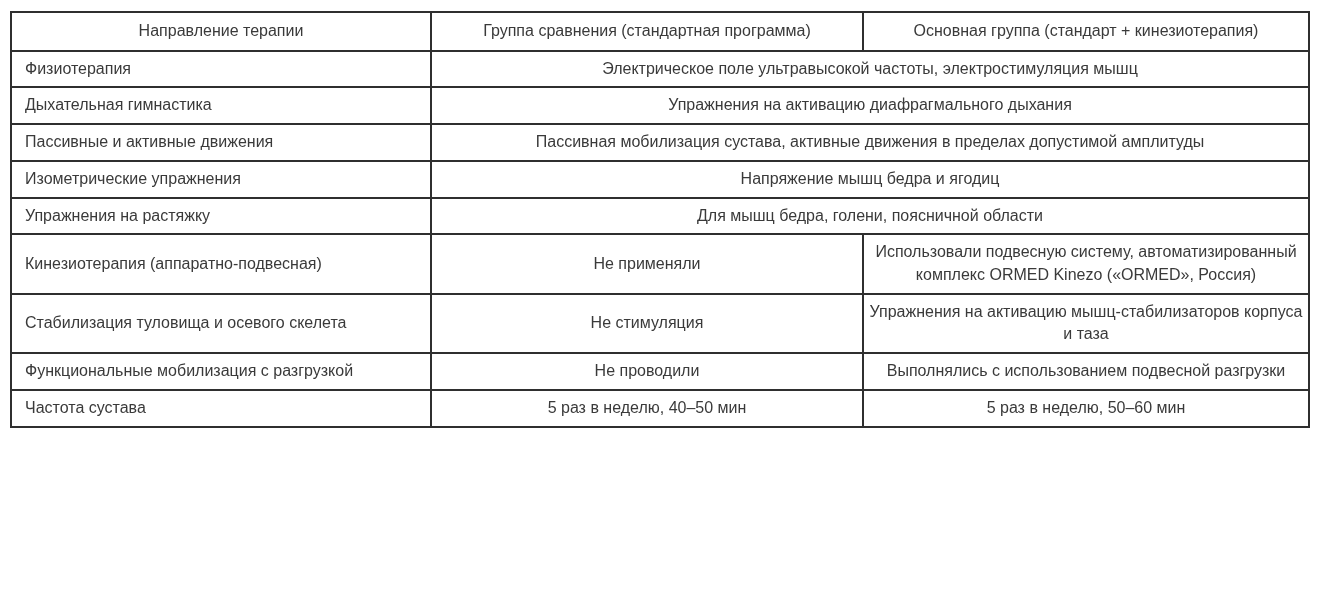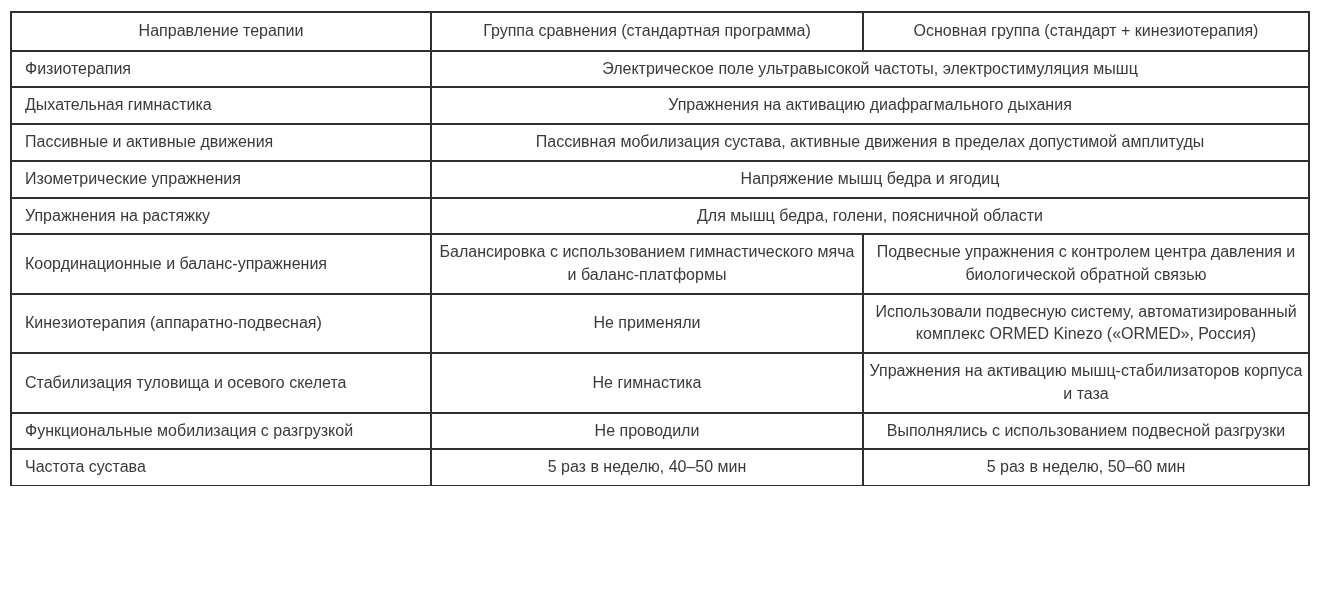--- a/index.html
+++ b/index.html
@@ -3,21 +3,21 @@
 <meta charset="utf-8">
 <style>
   html, body {
     margin: 0;
     padding: 0;
     background: #ffffff;
     font-family: "Liberation Sans", "DejaVu Sans", sans-serif;
   }
   .page {
     width: 1318px;
-    height: 486px;
+    height: 596px;
     box-sizing: border-box;
     padding: 11px 10px;
     background: #ffffff;
   }
   table.therapy {
     width: 1298px;
     border-collapse: collapse;
     table-layout: fixed;
     background: #ffffff;
   }
@@ -81,32 +81,27 @@
       </tr>
       <tr class="r-short">
         <td class="label-cell">Изометрические упражнения</td>
         <td colspan="2">Напряжение мышц бедра и ягодиц</td>
       </tr>
       <tr class="r-short">
         <td class="label-cell">Упражнения на растяжку</td>
         <td colspan="2">Для мышц бедра, голени, поясничной области</td>
       </tr>
       <tr>
-        <td class="label-cell">Координационные и баланс-упражнения</td>
-        <td>Балансировка с использованием гимнастического мяча и баланс-платформы</td>
-        <td>Подвесные упражнения с контролем центра давления и биологической обратной связью</td>
-      </tr>
-      <tr>
         <td class="label-cell">Кинезиотерапия (аппаратно-подвесная)</td>
         <td>Не применяли</td>
         <td>Использовали подвесную систему, автоматизированный комплекс ORMED Kinezo («ORMED», Россия)</td>
       </tr>
       <tr>
         <td class="label-cell">Стабилизация туловища и осевого скелета</td>
-        <td>Не гимнастика</td>
+        <td>Не стимуляция</td>
         <td>Упражнения на активацию мышц-стабилизаторов корпуса и таза</td>
       </tr>
       <tr>
         <td class="label-cell">Функциональные мобилизация с разгрузкой</td>
         <td>Не проводили</td>
         <td>Выполнялись с использованием подвесной разгрузки</td>
       </tr>
       <tr class="r-short">
         <td class="label-cell">Частота сустава</td>
         <td>5 раз в неделю, 40–50 мин</td>

